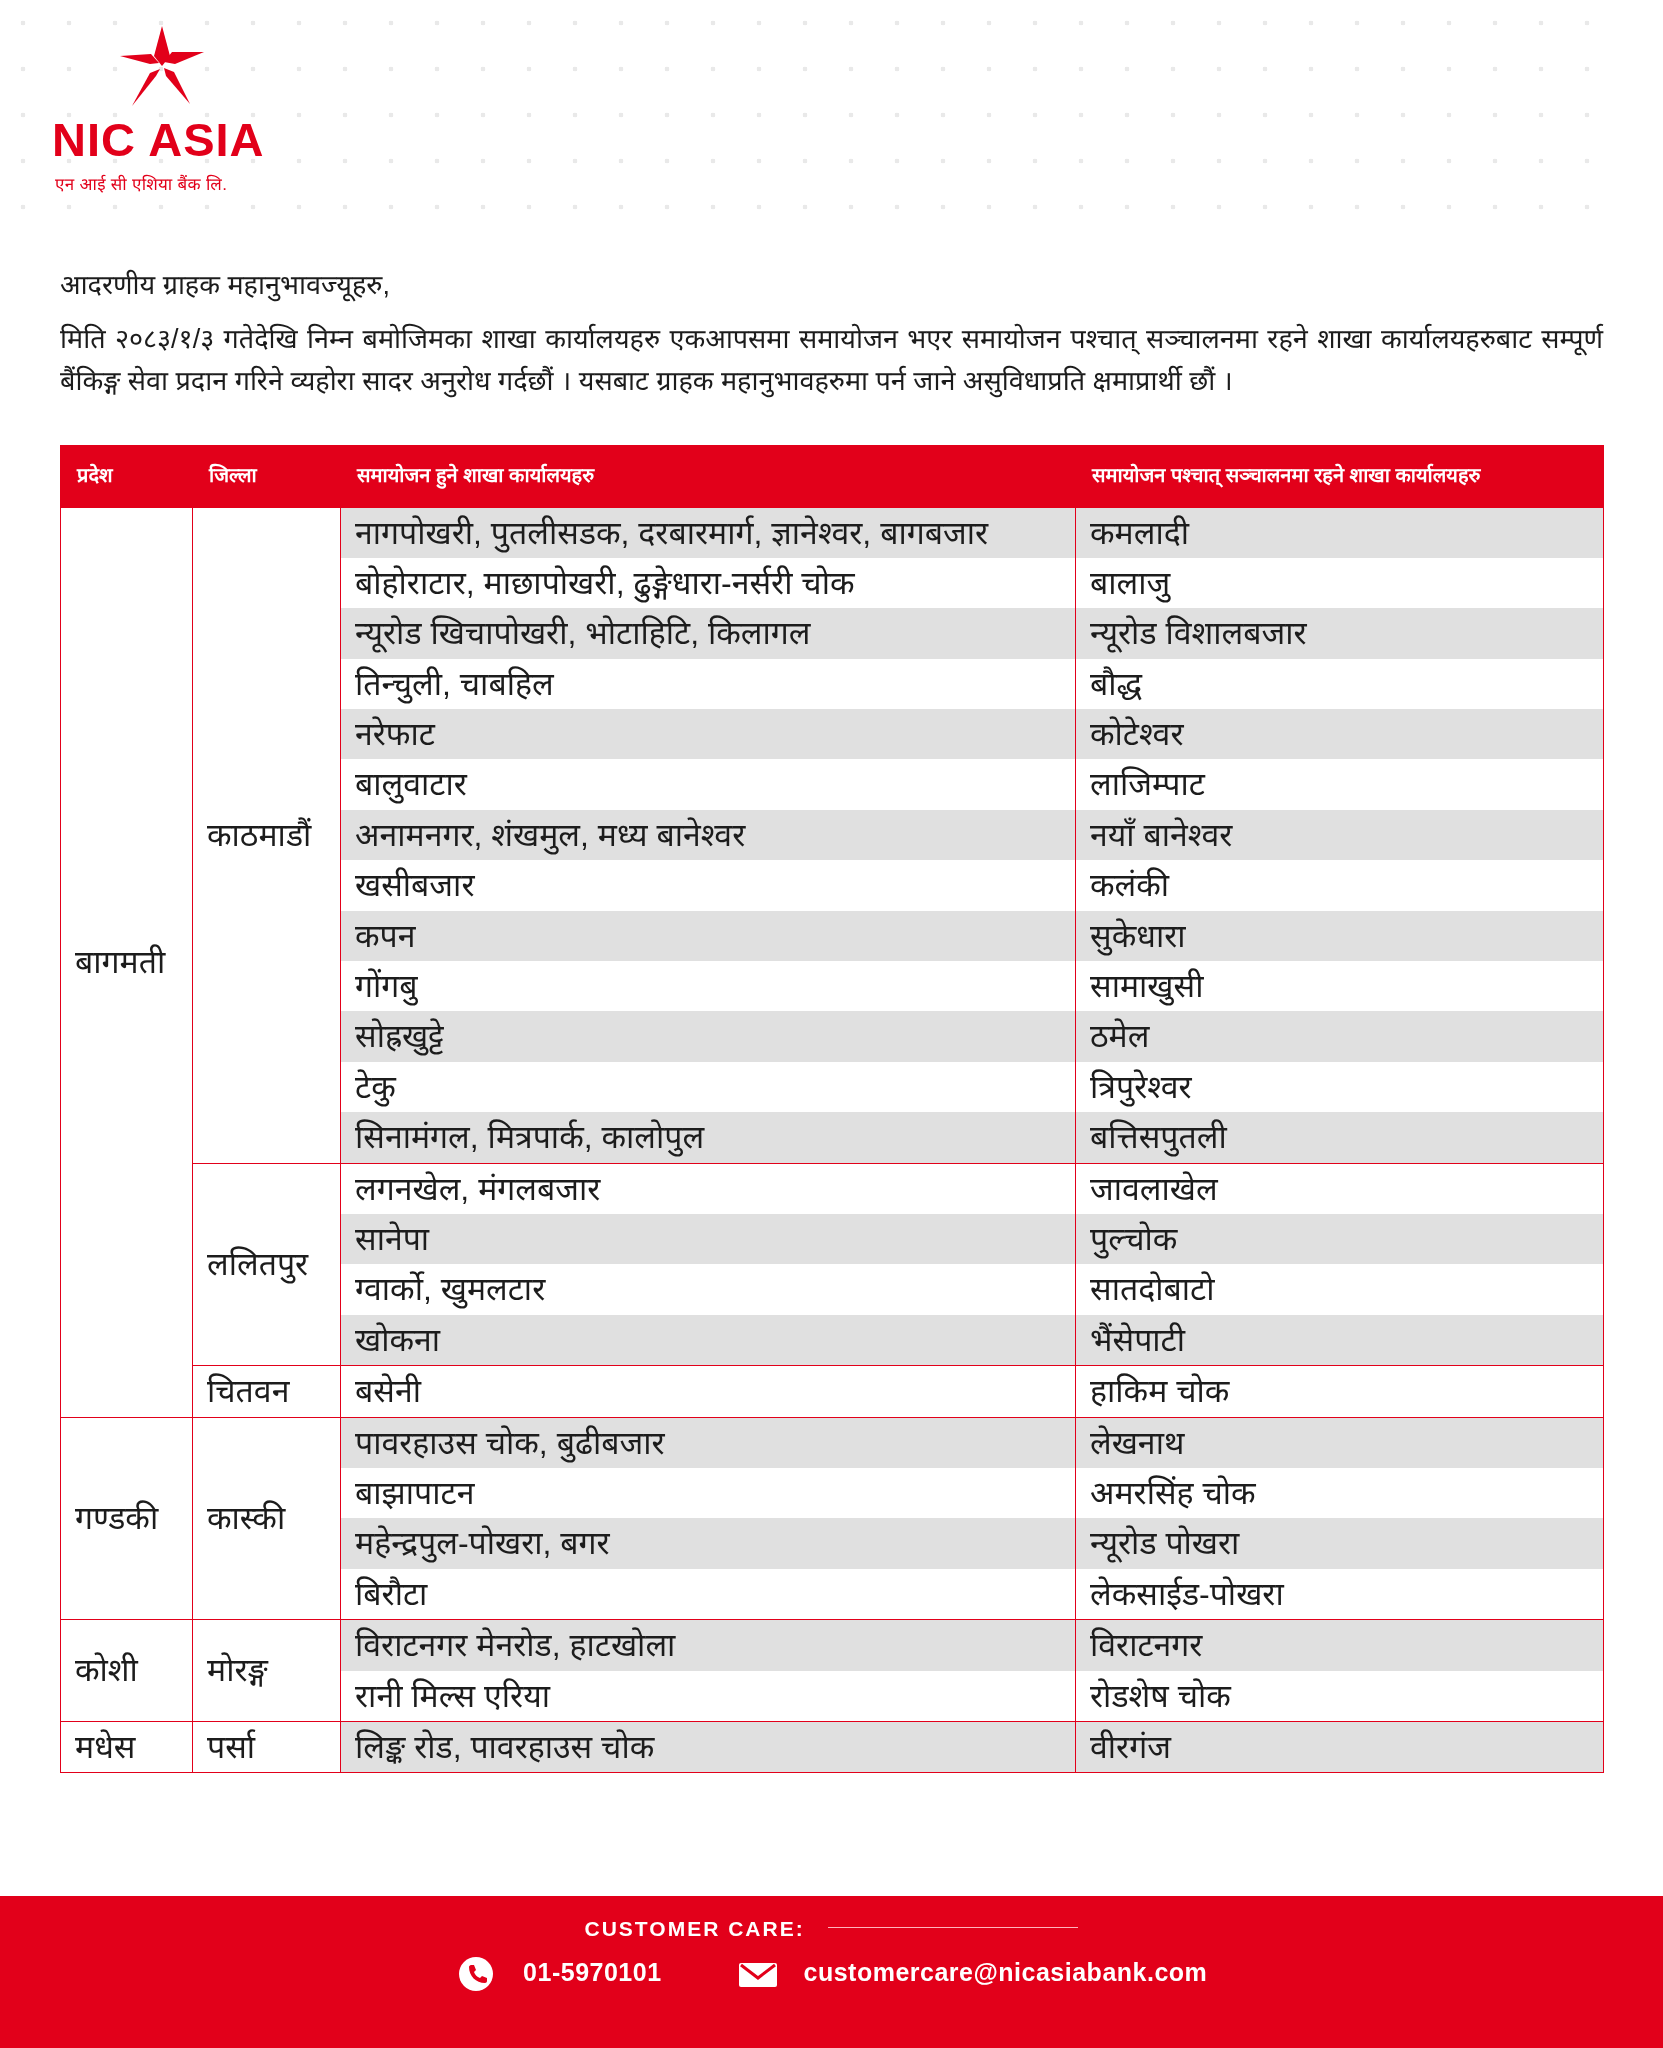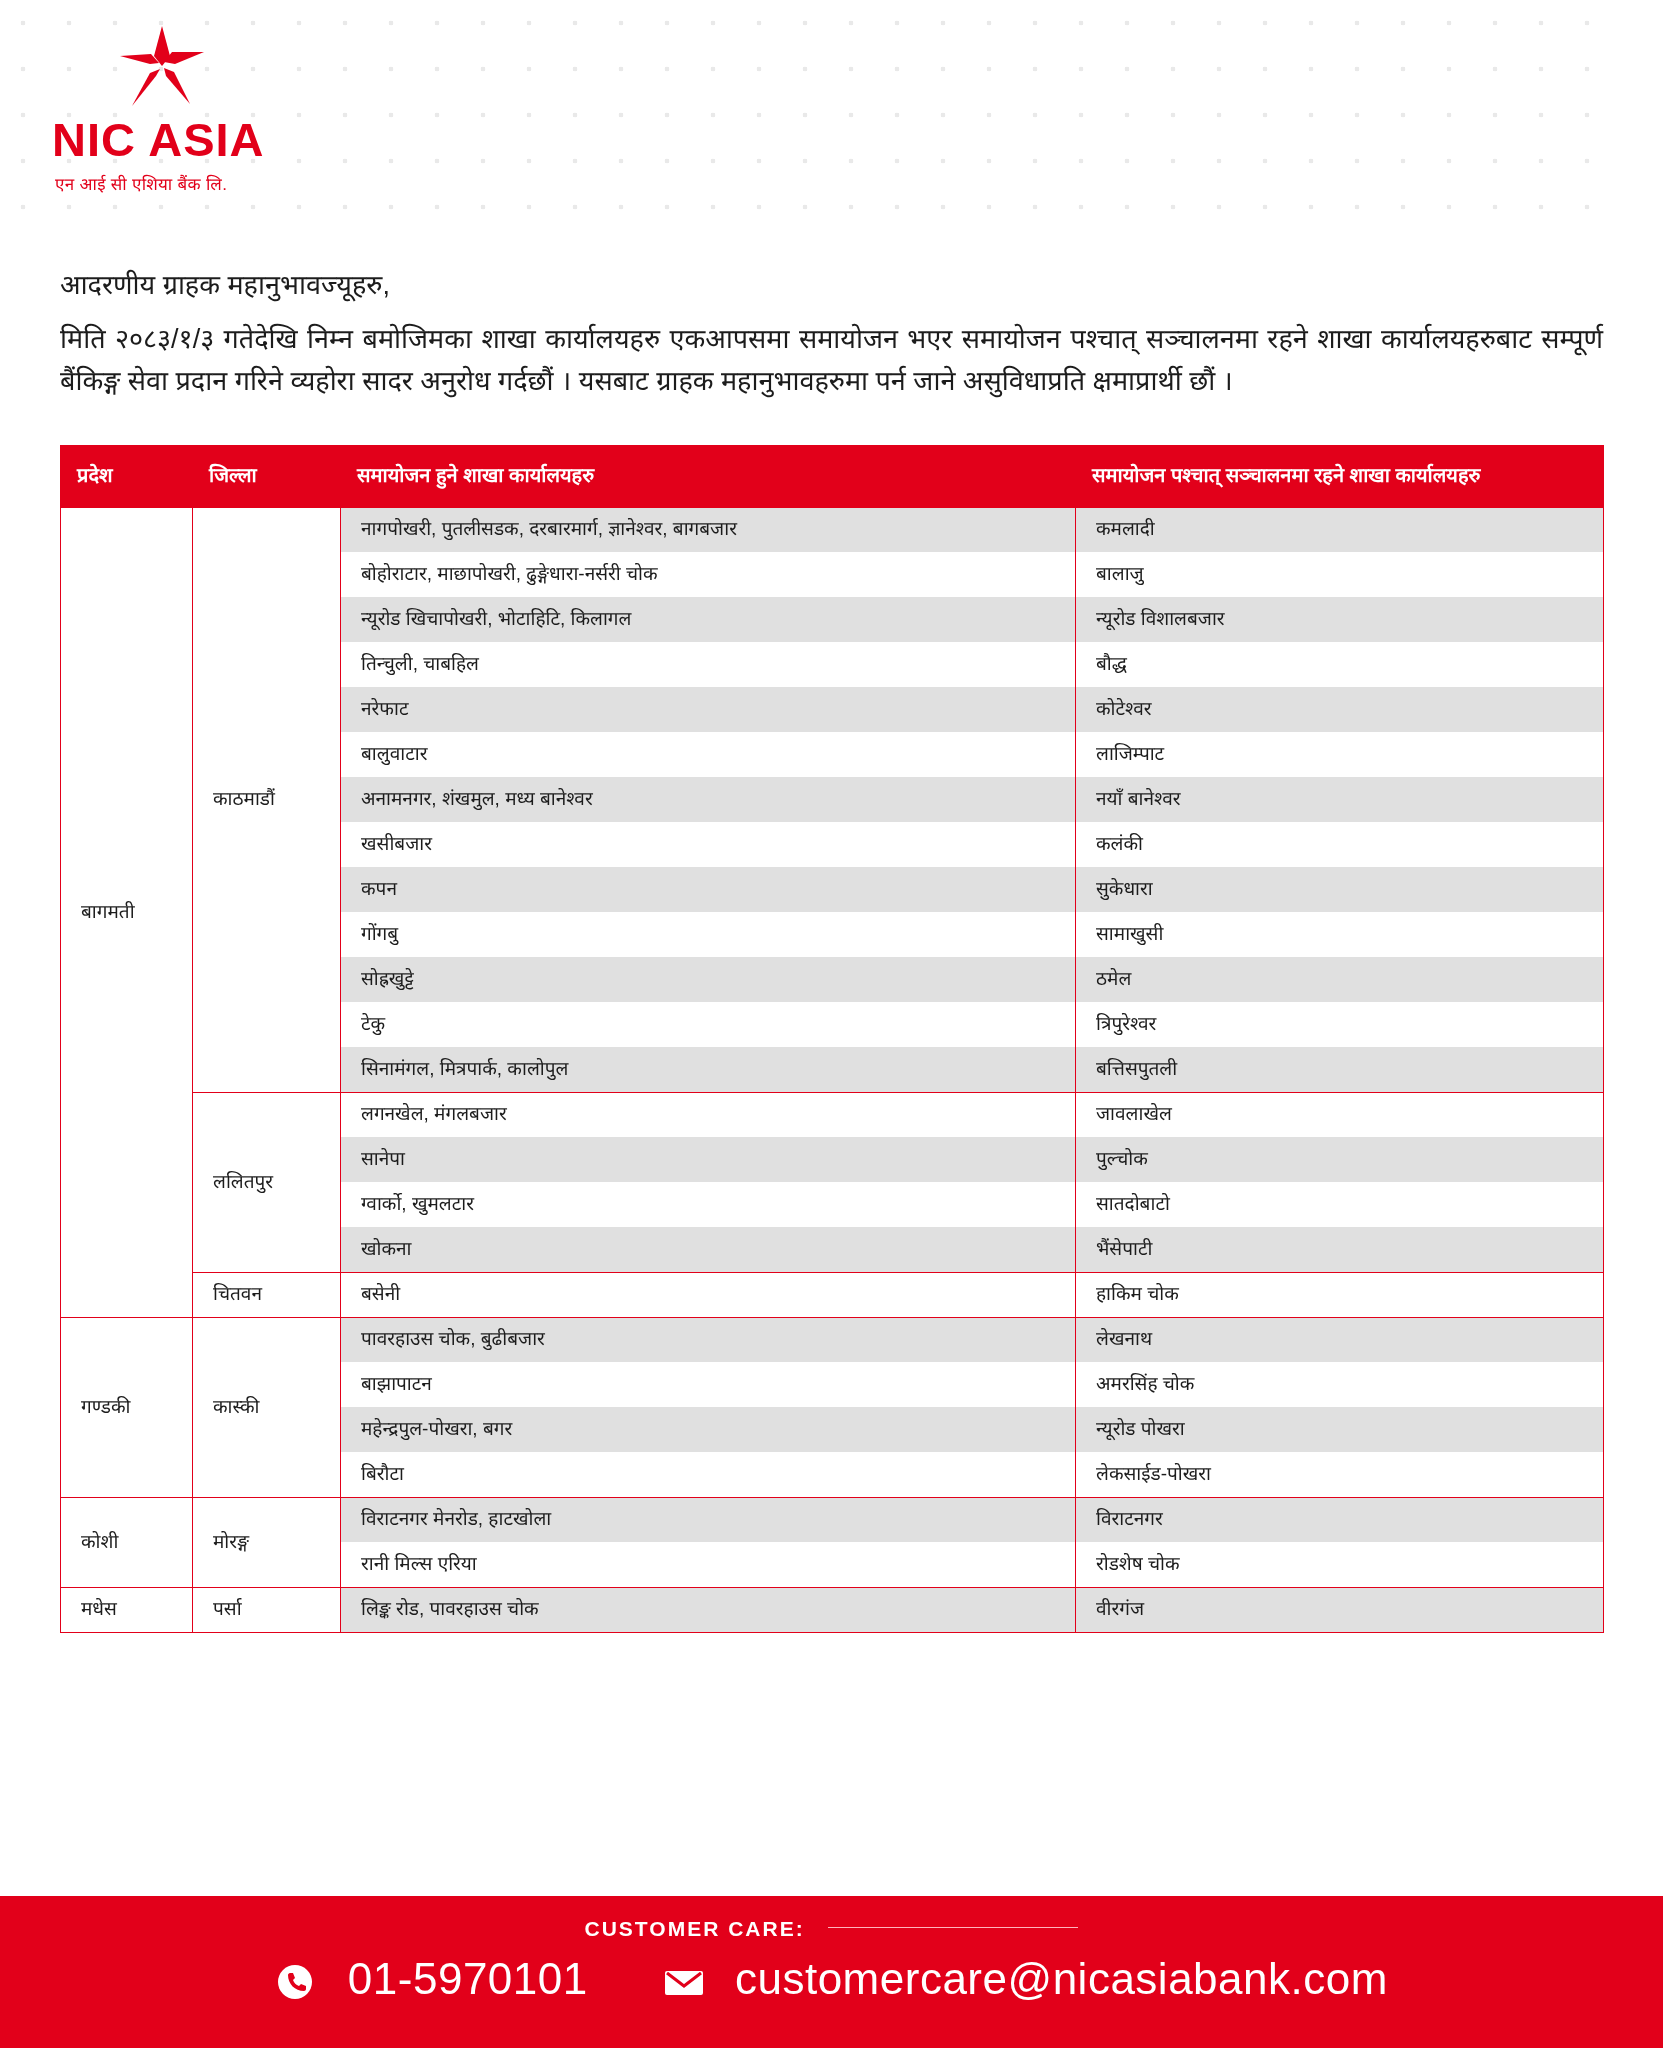--- a/index.html
+++ b/index.html
@@ -106,23 +106,23 @@
     color: #ffffff;
     font-size: 20px;
     font-weight: bold;
     text-align: left;
     padding: 16px 16px 18px 16px;
     vertical-align: top;
     border: 1px solid #e2001a;
     line-height: 1.35;
   }
   table.branch-table td {
-    font-size: 19px;
+    font-size: 32px;
     color: #1c1c1c;
-    padding: 6px 20px;
+    padding: 6px 14px;
     border-left: 1px solid #e2001a;
     border-right: 1px solid #e2001a;
     height: 45px;
     line-height: 1.2;
     vertical-align: middle;
   }
   td.zebra { background: #e0e0e0; }
   td.plain { background: #ffffff; }
   td.province, td.district {
     text-align: left;
@@ -173,22 +173,22 @@
     position: absolute;
     top: 58px;
     left: 0;
     width: 100%;
     text-align: center;
     white-space: nowrap;
   }
   .contact-item {
     display: inline-block;
     vertical-align: middle;
-    font-size: 44px;
-    font-weight: normal;
+    font-size: 25px;
+    font-weight: bold;
     letter-spacing: 0.5px;
   }
   .contact-item.second { margin-left: 70px; }
   .ico {
     display: inline-block;
     vertical-align: middle;
     width: 46px;
     height: 40px;
     margin-right: 14px;
   }

